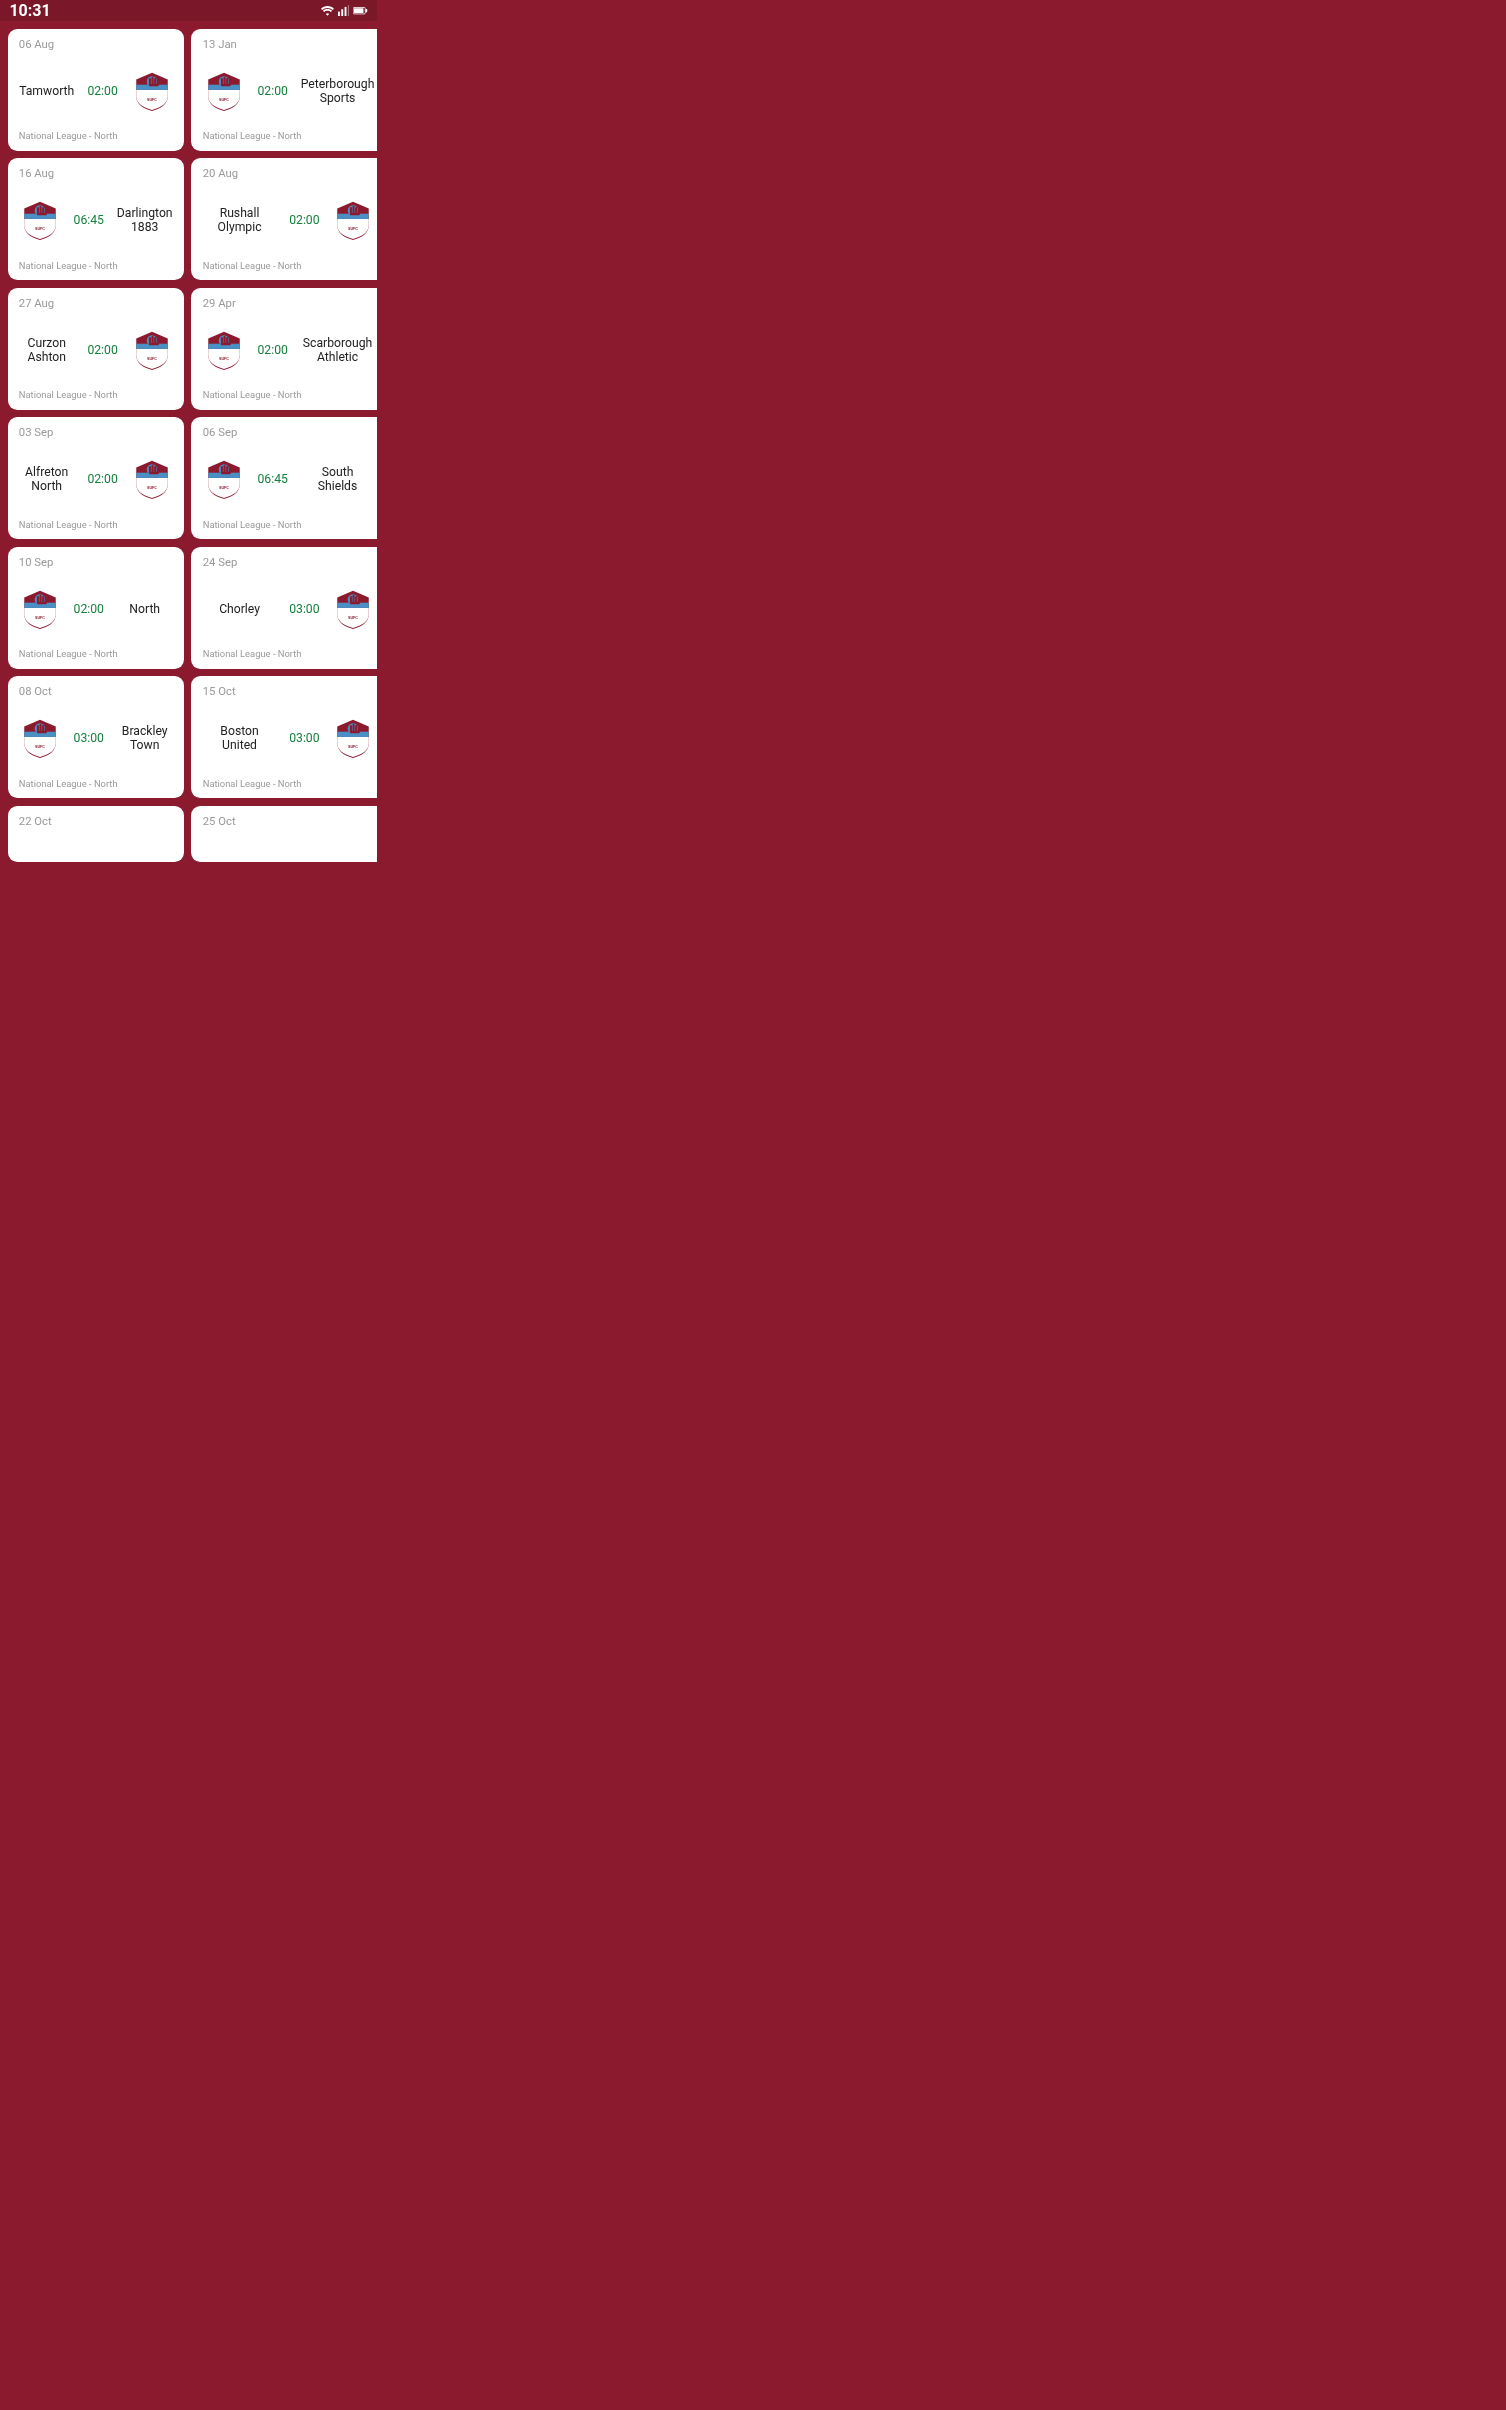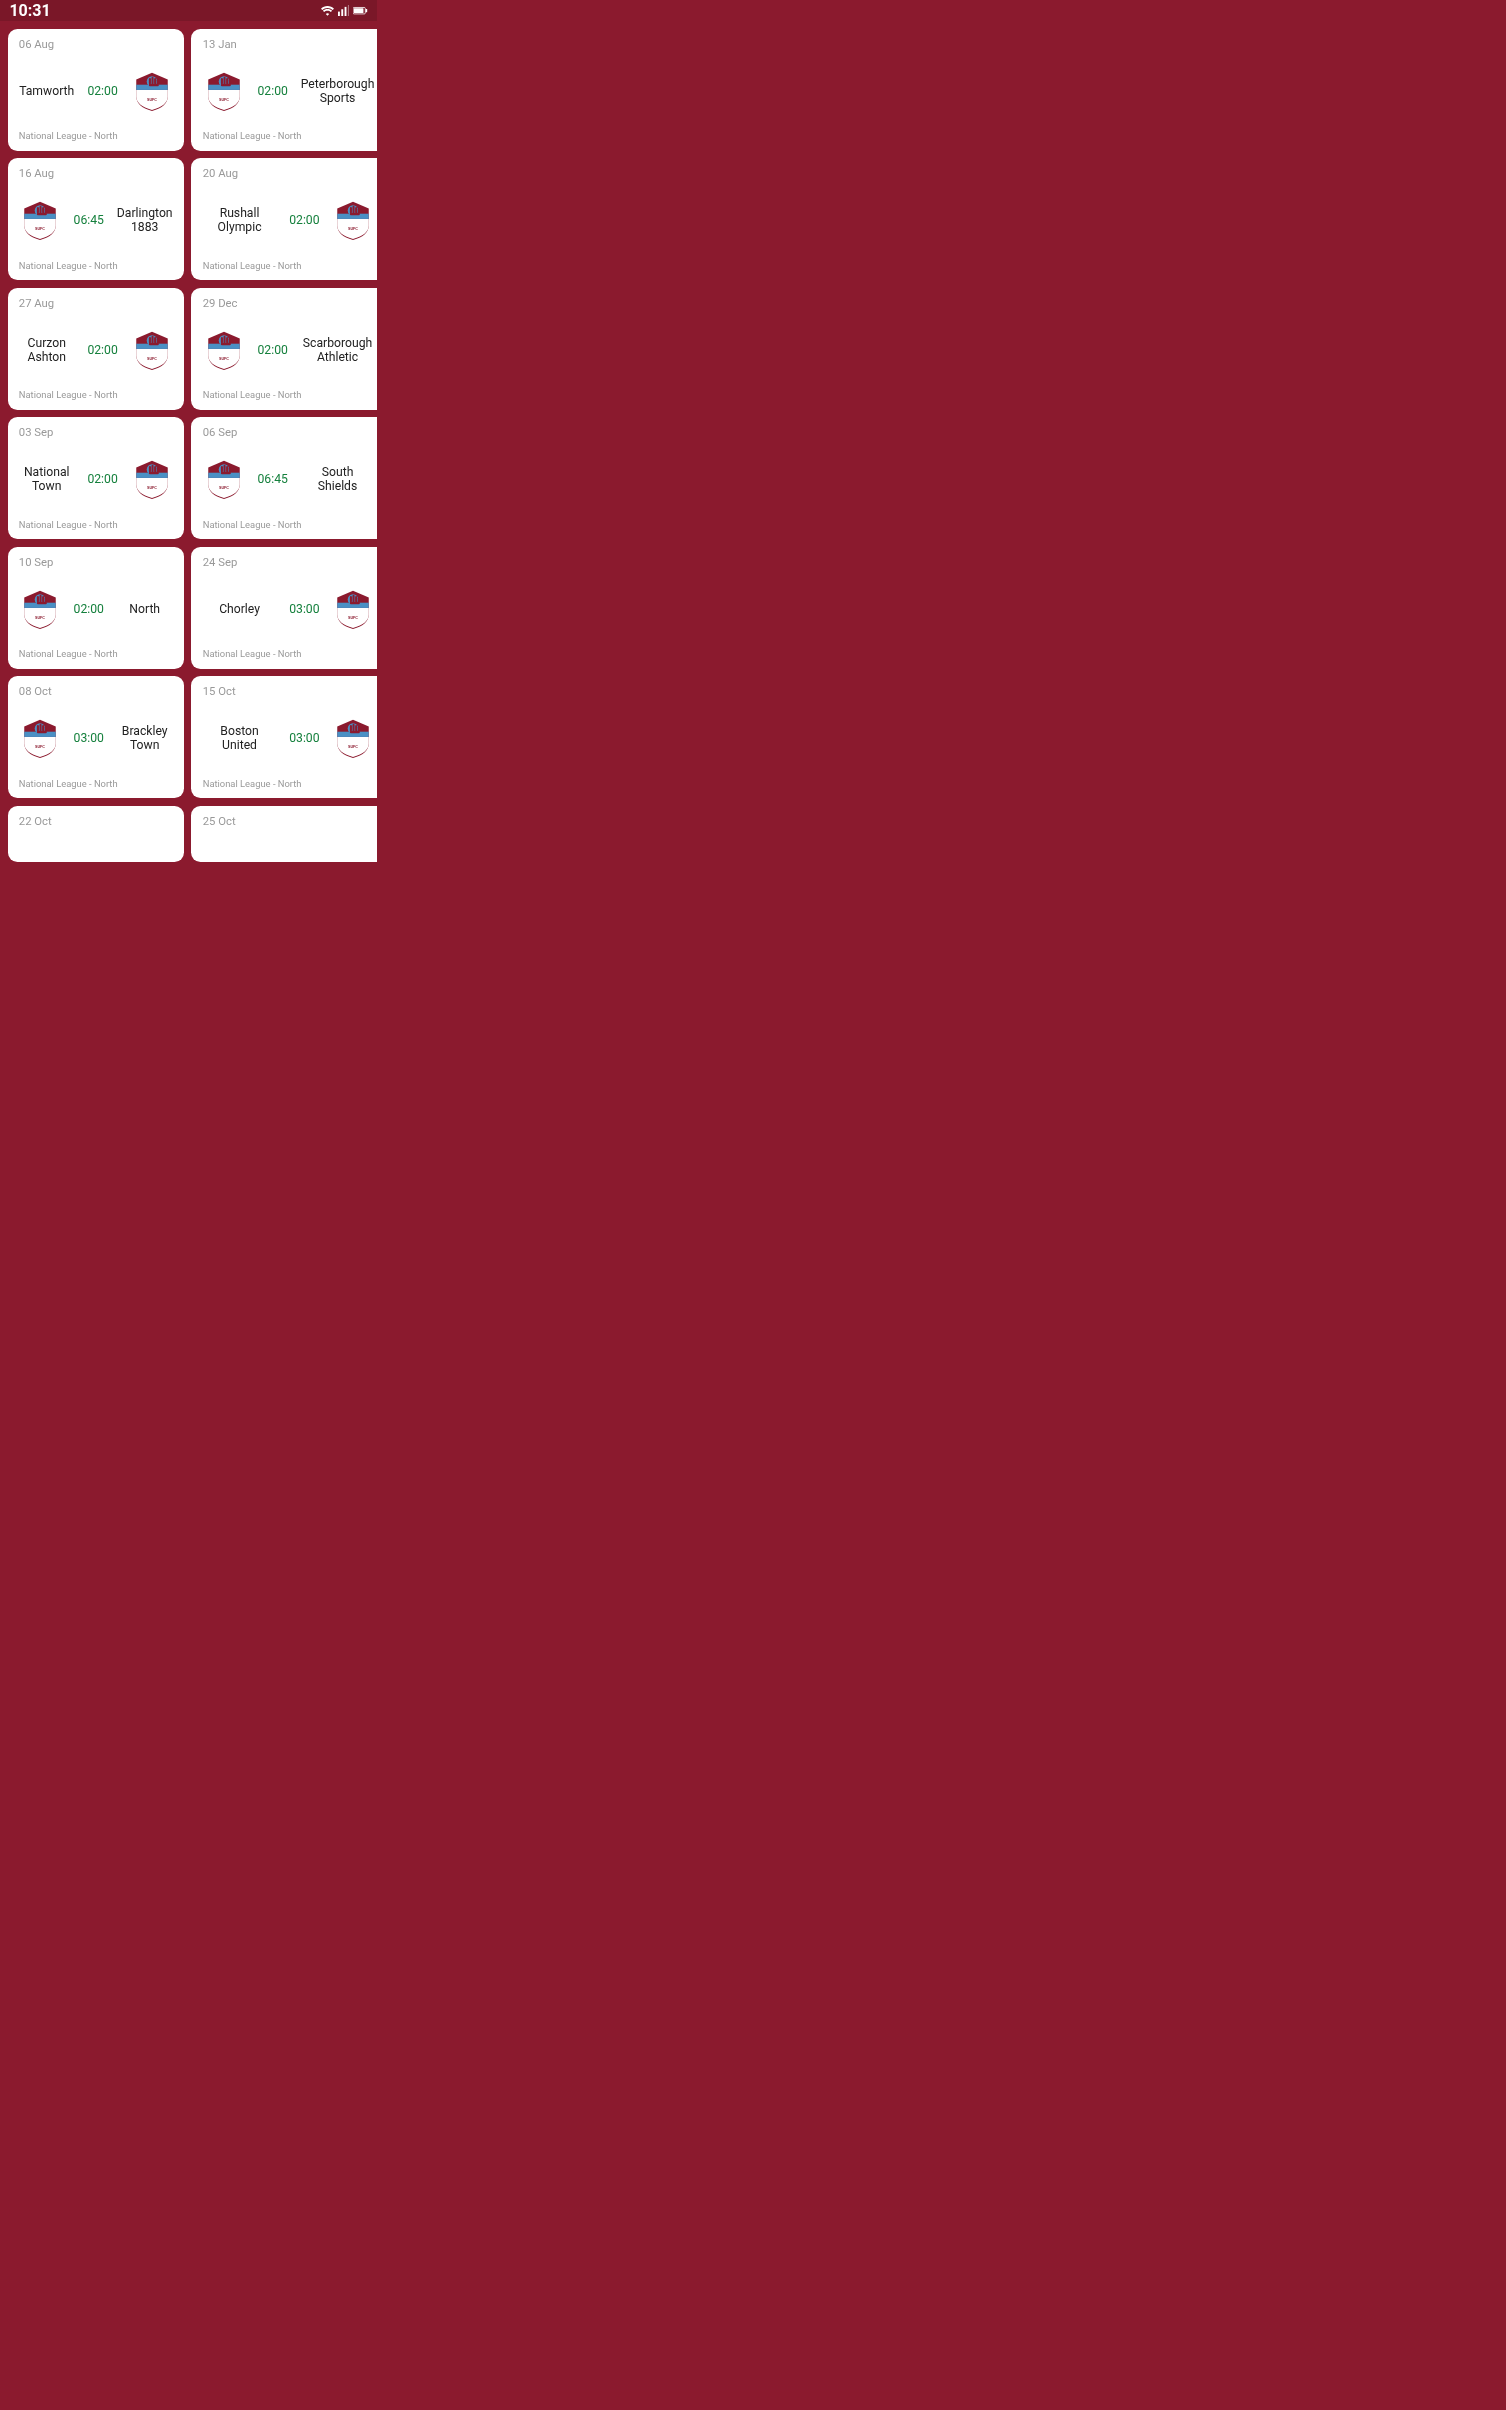--- a/index.html
+++ b/index.html
@@ -256,21 +256,21 @@
     <rect x="49" y="18" width="3" height="9" rx="1.5" fill="#8B1A2E"></rect>
     <rect x="34" y="26" width="19" height="5" rx="2" fill="#8B1A2E"></rect>
 
     <text x="40" y="60" text-anchor="middle" font-size="7" fill="#8B1A2E" font-family="Arial" font-weight="bold">SUFC</text>
   </svg>
         </div>
       </div>
       <div class="league-name">National League - North</div>
     </div>
     <div class="match-card">
-      <div class="match-date">29 Dec</div>
+      <div class="match-date">29 Apr</div>
       <div class="match-content">
         <div class="scunthorpe-logo club-logo">
           <svg width="42" height="42" viewBox="0 0 80 80" xmlns="http://www.w3.org/2000/svg">
 
     <path d="M40 5 L70 18 L70 50 Q70 70 40 78 Q10 70 10 50 L10 18 Z" fill="#8B1A2E"></path>
 
     <path d="M10 28 L70 28 L70 38 L10 38 Z" fill="#4a90c4"></path>
 
     <path d="M10 38 L70 38 L70 50 Q70 68 40 76 Q10 68 10 50 Z" fill="#fff"></path>
 
@@ -285,21 +285,21 @@
   </svg>
         </div>
         <div class="match-time">02:00</div>
         <div class="team-name">Scarborough Athletic</div>
       </div>
       <div class="league-name">National League - North</div>
     </div>
     <div class="match-card">
       <div class="match-date">03 Sep</div>
       <div class="match-content">
-        <div class="team-name">National Town</div>
+        <div class="team-name">Alfreton North</div>
         <div class="match-time">02:00</div>
         <div class="scunthorpe-logo club-logo">
           <svg width="42" height="42" viewBox="0 0 80 80" xmlns="http://www.w3.org/2000/svg">
 
     <path d="M40 5 L70 18 L70 50 Q70 70 40 78 Q10 70 10 50 L10 18 Z" fill="#8B1A2E"></path>
 
     <path d="M10 28 L70 28 L70 38 L10 38 Z" fill="#4a90c4"></path>
 
     <path d="M10 38 L70 38 L70 50 Q70 68 40 76 Q10 68 10 50 Z" fill="#fff"></path>
 

